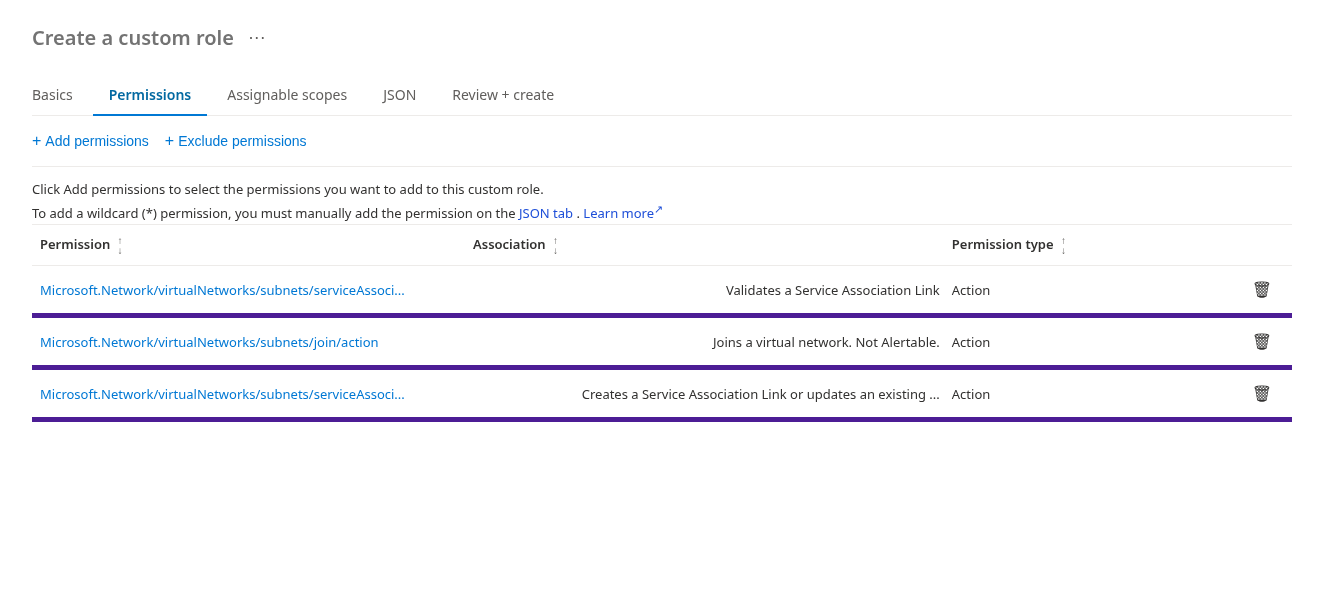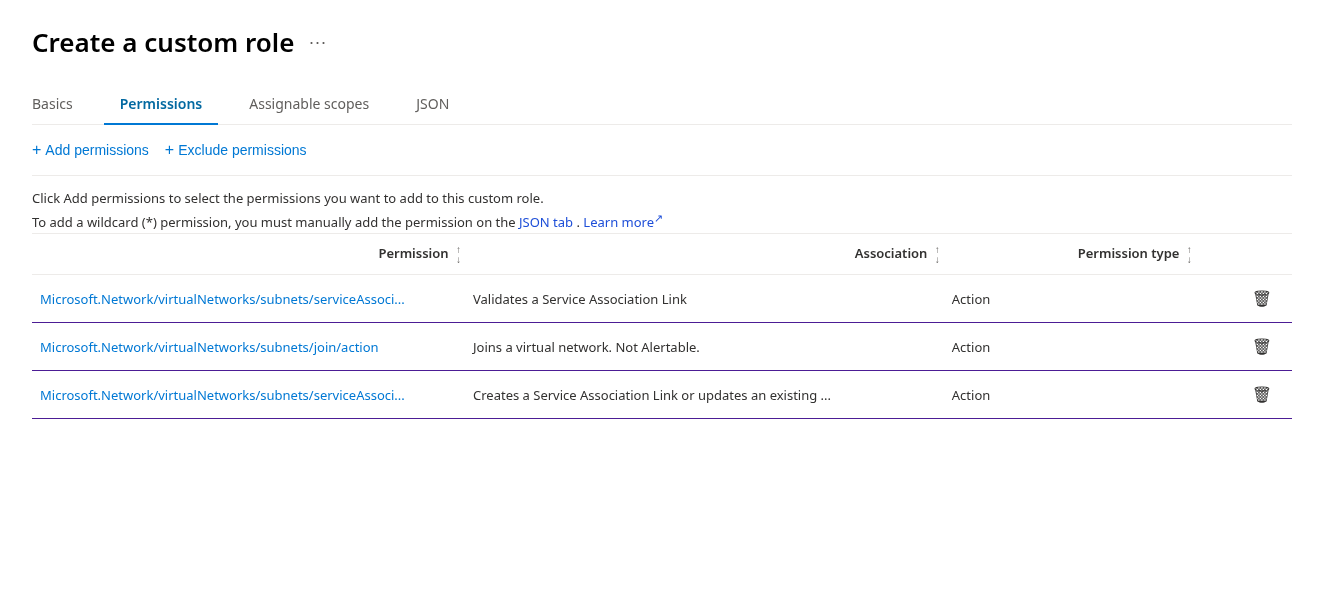--- a/index.html
+++ b/index.html
@@ -10,38 +10,38 @@
       background: #fff;
       padding: 24px 32px;
     }
     .page-title-row {
       display: flex;
       align-items: center;
       gap: 8px;
       margin-bottom: 24px;
     }
     .page-title {
-      font-size: 26px;
+      font-size: 20px;
       font-weight: 600;
-      color: #000000;
+      color: #737373;
     }
     .ellipsis-btn {
       background: none;
       border: none;
       cursor: pointer;
       color: #605e5c;
       font-size: 18px;
       padding: 2px 6px;
       border-radius: 2px;
     }
 
     
     .tabs {
       display: flex;
-      gap: 15px;
+      gap: 4px;
       border-bottom: 1px solid #edebe9;
       margin-bottom: 0;
     }
     .tab {
       padding: 10px 16px;
       cursor: pointer;
       color: #605e5c;
       font-size: 14px;
       text-decoration: none;
       border-bottom: 2px solid transparent;
@@ -95,21 +95,21 @@
       vertical-align: super;
     }
 
     
     .perm-table {
       width: 100%;
       border-collapse: collapse;
       margin-top: 0;
     }
     .perm-table th {
-      text-align: right;
+      text-align: left;
       font-weight: 600;
       font-size: 13px;
       color: #323130;
       padding: 10px 12px 10px 0;
       border-bottom: 1px solid #edebe9;
     }
     .perm-table th:first-child { padding-left: 8px; }
     .sort-icon {
       display: inline-flex;
       flex-direction: column;
@@ -117,21 +117,21 @@
       margin-left: 4px;
       font-size: 10px;
       line-height: 1;
       color: #605e5c;
       gap: 0;
     }
     .sort-icon span { line-height: 1; }
     .perm-table td {
       padding: 10px 12px 10px 0;
       font-size: 13px;
-      border-bottom: 1px solid #4c1d95;
+      border-bottom: 5px solid #4c1d95;
       color: #323130;
       vertical-align: middle;
     }
     .perm-table td:first-child { padding-left: 8px; }
 
     .perm-link {
       color: #0078d4;
       text-decoration: none;
       font-size: 13px;
     }
@@ -141,37 +141,38 @@
       border: none;
       cursor: pointer;
       color: #323130;
       font-size: 16px;
       padding: 4px 8px;
       border-radius: 2px;
       float: right;
     }
 
     .col-permission { width: 35%; }
-    .col-description { width: 38%; }
+    .col-description { width: 38%; text-align: right; }
     .col-type { width: 20%; }
     .col-action { width: 7%; text-align: right; }
   </style>
 </head>
 <body>
 
 <div class="page-title-row">
   <h1 class="page-title">Create a custom role</h1>
   <button class="ellipsis-btn">···</button>
 </div>
 
 <nav class="tabs">
   <a class="tab">Basics</a>
   <a class="tab active">Permissions</a>
   <a class="tab">Assignable scopes</a>
   <a class="tab">JSON</a>
+  <a class="tab">Review + create</a>
 </nav>
 
 <div class="action-bar">
   <button class="action-btn">
     <span class="plus-icon">+</span>
     <span>Add permissions</span>
   </button>
   <button class="action-btn">
     <span class="plus-icon">+</span>
     <span>Exclude permissions</span>

